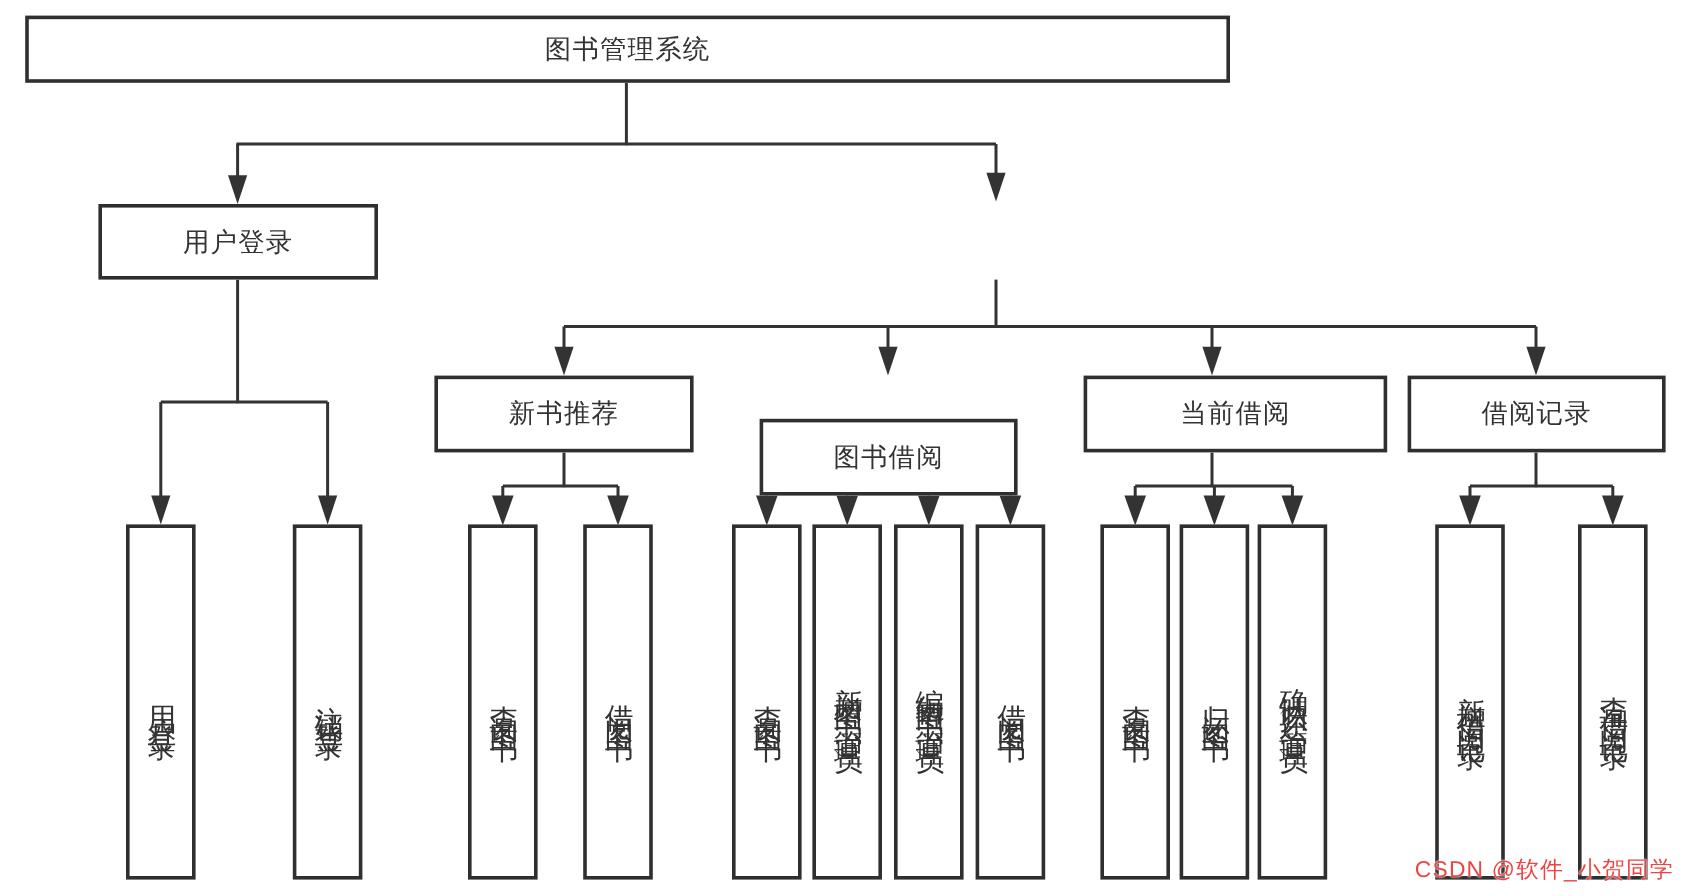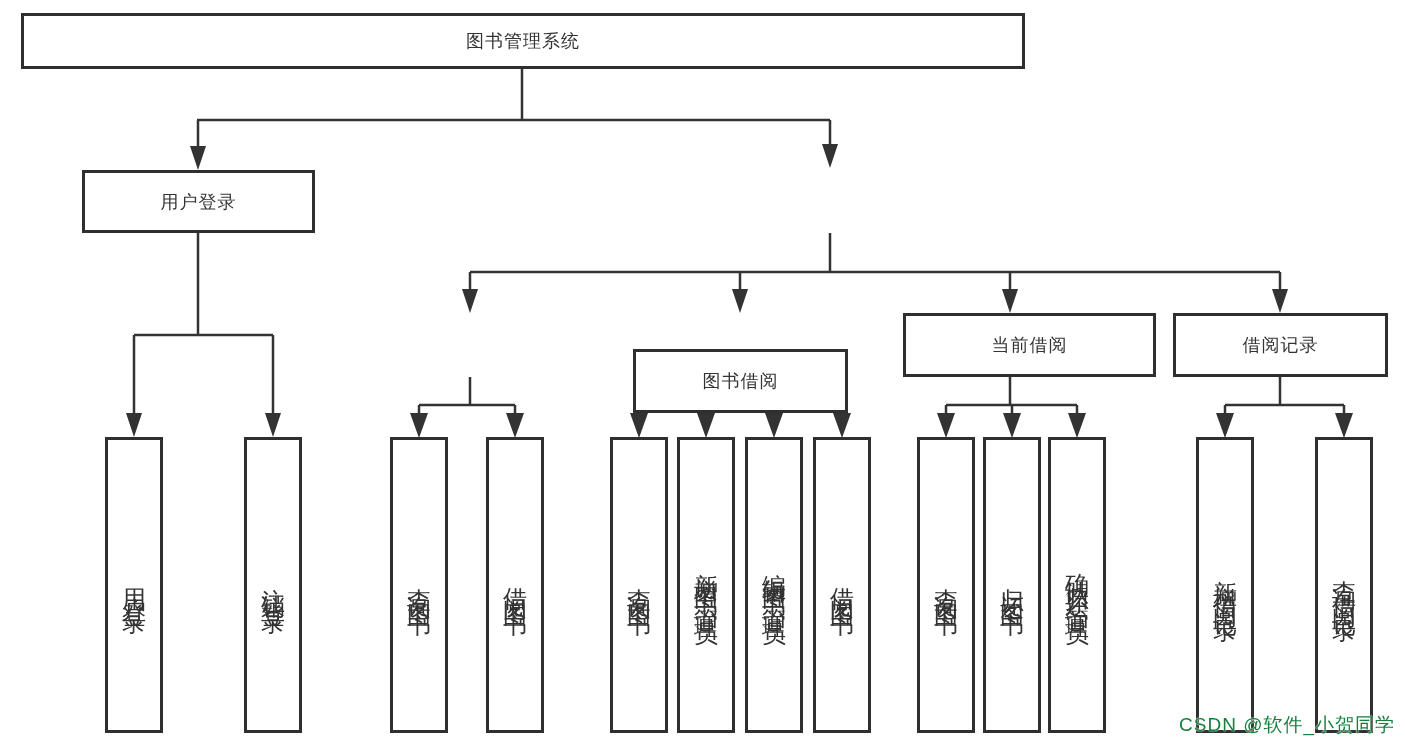--- a/index.html
+++ b/index.html
@@ -27,21 +27,21 @@
     box-sizing: border-box;
     background: #ffffff;
     border: 3px solid #2f2f2f;
     color: #333333;
     display: flex;
     align-items: center;
     justify-content: center;
     text-align: center;
   }
   .hnode {
-    font-size: 18px;
+    font-size: 22px;
     letter-spacing: 1px;
   }
   .root {
     border-width: 3px;
   }
   .leaf {
     top: 437px;
     width: 58px;
     height: 296px;
     font-size: 24px;
@@ -50,21 +50,21 @@
     line-height: 1;
   }
   .leaf.long {
     letter-spacing: 7px;
   }
   .watermark {
     position: absolute;
     right: 10px;
     bottom: 9px;
     font-size: 19px;
-    color: #15803d;
+    color: #ef4444;
     letter-spacing: 1px;
     text-shadow: 0 0 2px #ffffff, 0 0 1px #ffffff;
     white-space: nowrap;
   }
 </style>
 </head>
 <body>
 
 <div class="stage">
 
@@ -127,20 +127,21 @@
     <line x1="1225" y1="405" x2="1225" y2="417"></line>
     <polygon points="1216,413 1234,413 1225,438" stroke="none"></polygon>
     <line x1="1344" y1="405" x2="1344" y2="417"></line>
     <polygon points="1335,413 1353,413 1344,438" stroke="none"></polygon>
   </svg>
 
   <div class="box hnode root" style="left:21px; top:13px; width:1004px; height:56px;">图书管理系统</div>
 
   <div class="box hnode" style="left:82px; top:170px; width:233px; height:63px;">用户登录</div>
 
+  <div class="box hnode" style="left:362px; top:313px; width:216px; height:64px;">新书推荐</div>
   <div class="box hnode" style="left:633px; top:313px; width:215px; height:64px;margin-top:36px;">图书借阅</div>
   <div class="box hnode" style="left:903px; top:313px; width:253px; height:64px;">当前借阅</div>
   <div class="box hnode" style="left:1173px; top:313px; width:215px; height:64px;">借阅记录</div>
 
   <div class="box leaf" style="left:105px;">用户登录</div>
   <div class="box leaf" style="left:244px;">注销登录</div>
 
   <div class="box leaf" style="left:390px;">查询图书</div>
   <div class="box leaf" style="left:486px;">借阅图书</div>
 

